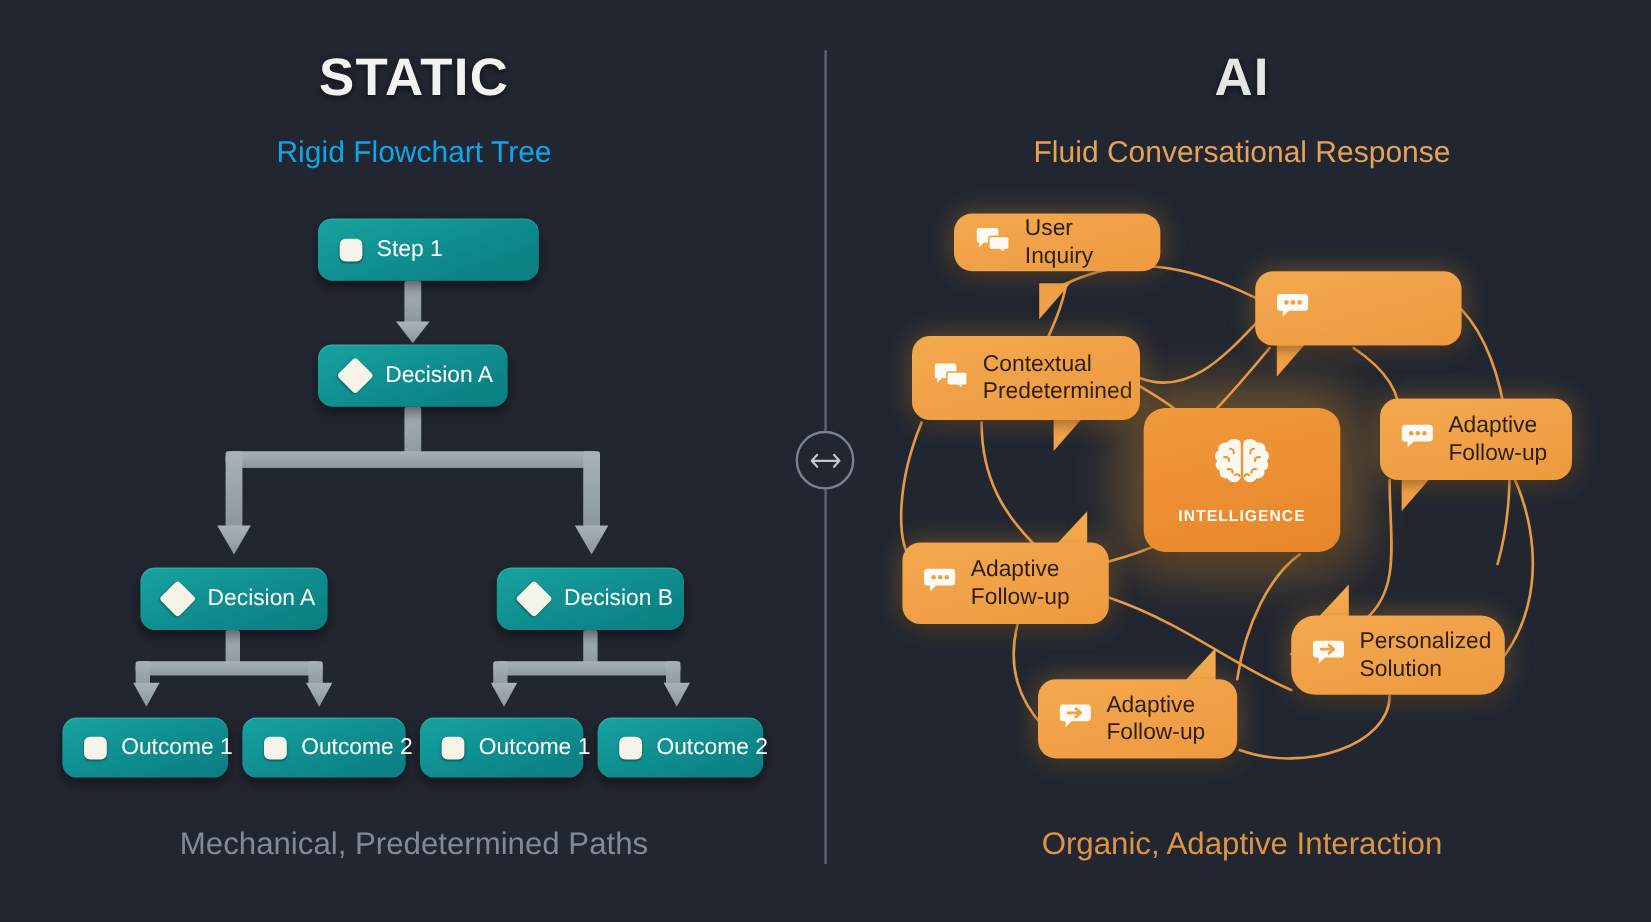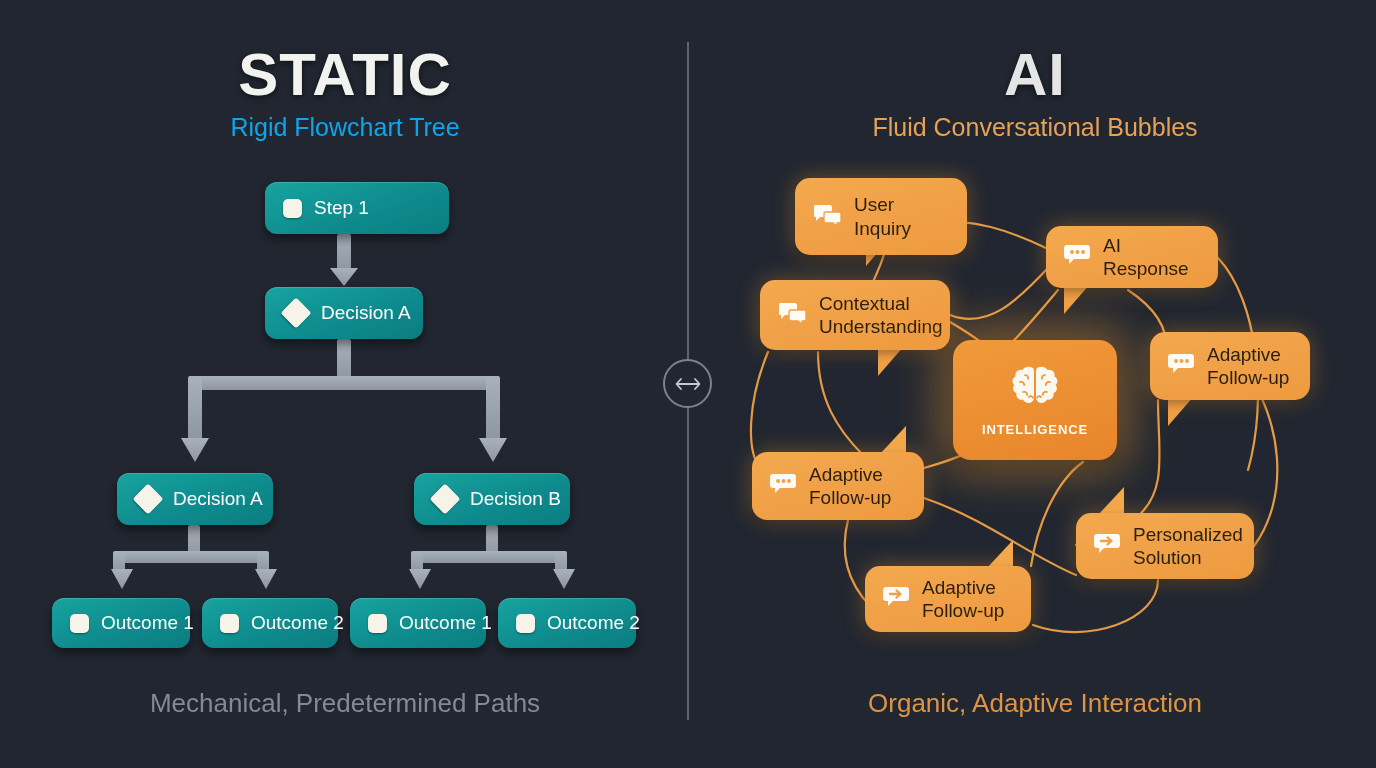--- a/index.html
+++ b/index.html
@@ -12,21 +12,21 @@
   }
   #stage {
     position: relative;
     width: 1376px; height: 768px;
     background: #212630;
   }
 
   
   .big-title {
     position: absolute;
-    font-size: 60px;
+    font-size: 44px;
     font-weight: 700;
     letter-spacing: 1px;
     color: #f2f2ee;
     text-align: center;
     text-shadow: 0 2px 6px rgba(0,0,0,.55);
   }
   .sub-title {
     position: absolute;
     font-size: 25px;
     font-weight: 400;
@@ -159,37 +159,37 @@
     display: flex; flex-direction: column;
     align-items: center; justify-content: center;
     gap: 6px;
     z-index: 5;
   }
   #core .core-label {
     font-size: 13px; font-weight: 700; letter-spacing: .9px; color: #fffdf7;
   }
 
   
-  #b-user      { left: 795px; top: 178px; width: 172px; height: 77px; }
+  #b-user      { left: 795px; top: 178px; width: 172px; height: 48px; }
   #b-context   { left: 760px; top: 280px; width: 190px; height: 70px; }
   #b-airesp    { left: 1046px; top: 226px; width: 172px; height: 62px; }
   #b-adapt-r   { left: 1150px; top: 332px; width: 160px; height: 68px; }
   #b-adapt-l   { left: 752px; top: 452px; width: 172px; height: 68px; }
   #b-adapt-b   { left: 865px; top: 566px; width: 166px; height: 66px; }
-  #b-personal  { left: 1076px; top: 513px; width: 178px; height: 66px; }
+  #b-personal  { left: 1076px; top: 513px; width: 178px; height: 66px; border-radius: 20px; }
 </style>
 </head>
 <body>
 
 <div id="stage">
 
   <div class="big-title" id="static-title">STATIC</div>
   <div class="sub-title" id="static-sub">Rigid Flowchart Tree</div>
   <div class="big-title" id="ai-title">AI</div>
-  <div class="sub-title" id="ai-sub">Fluid Conversational Bubbles</div>
+  <div class="sub-title" id="ai-sub">Fluid Conversational Response</div>
 
   <div id="divider-line"></div>
   <div id="divider-badge">
     <span>
       <svg width="26" height="14" viewBox="0 0 26 14">
         <path d="M6 2 L1.5 7 L6 12 M1.8 7 H24.2 M20 2 L24.5 7 L20 12" fill="none" stroke="#c3c9d3" stroke-width="1.8" stroke-linecap="round" stroke-linejoin="round"></path>
       </svg>
     </span>
   </div>
 
@@ -333,36 +333,35 @@
 
   <div class="tail tail-dl" style="left:878px; top:346px;"></div>
   <div class="bubble" id="b-context">
     <span class="chat-ico">
       <svg width="30" height="24" viewBox="0 0 30 24">
         <path d="M2 2h15a2 2 0 0 1 2 2v8a2 2 0 0 1-2 2H7l-4 4v-4H2a1 1 0 0 1-1-1V4a2 2 0 0 1 1-2z" fill="#fdfbf4"></path>
         <path d="M13 9h13a2 2 0 0 1 2 2v7a2 2 0 0 1-2 2h-2v3l-4-3h-7a2 2 0 0 1-2-2v-7a2 2 0 0 1 2-2z" fill="#fdfbf4" stroke="#f0a047" stroke-width="1.3"></path>
       </svg>
     </span>
     <span class="btext">Contextual
-Understanding</span>
+Predetermined</span>
   </div>
 
   <div class="tail tail-dl" style="left:1064px; top:284px;"></div>
   <div class="bubble" id="b-airesp">
     <span class="chat-ico">
       <svg width="28" height="24" viewBox="0 0 28 24">
         <path d="M3 2h20a3 3 0 0 1 3 3v8a3 3 0 0 1-3 3H10l-5 5v-5H3a3 3 0 0 1-3-3V5a3 3 0 0 1 3-3z" fill="#fdfbf4"></path>
         <g fill="#f0a047">
             <circle cx="8" cy="9" r="1.9"></circle>
             <circle cx="13.5" cy="9" r="1.9"></circle>
             <circle cx="19" cy="9" r="1.9"></circle>
           </g>
       </svg>
     </span>
-    <span class="btext">AI Response</span>
   </div>
 
   <div class="tail tail-dl" style="left:1168px; top:396px;"></div>
   <div class="bubble" id="b-adapt-r">
     <span class="chat-ico">
       <svg width="28" height="24" viewBox="0 0 28 24">
         <path d="M3 2h20a3 3 0 0 1 3 3v8a3 3 0 0 1-3 3H10l-5 5v-5H3a3 3 0 0 1-3-3V5a3 3 0 0 1 3-3z" fill="#fdfbf4"></path>
         <g fill="#f0a047">
             <circle cx="8" cy="9" r="1.9"></circle>
             <circle cx="13.5" cy="9" r="1.9"></circle>

